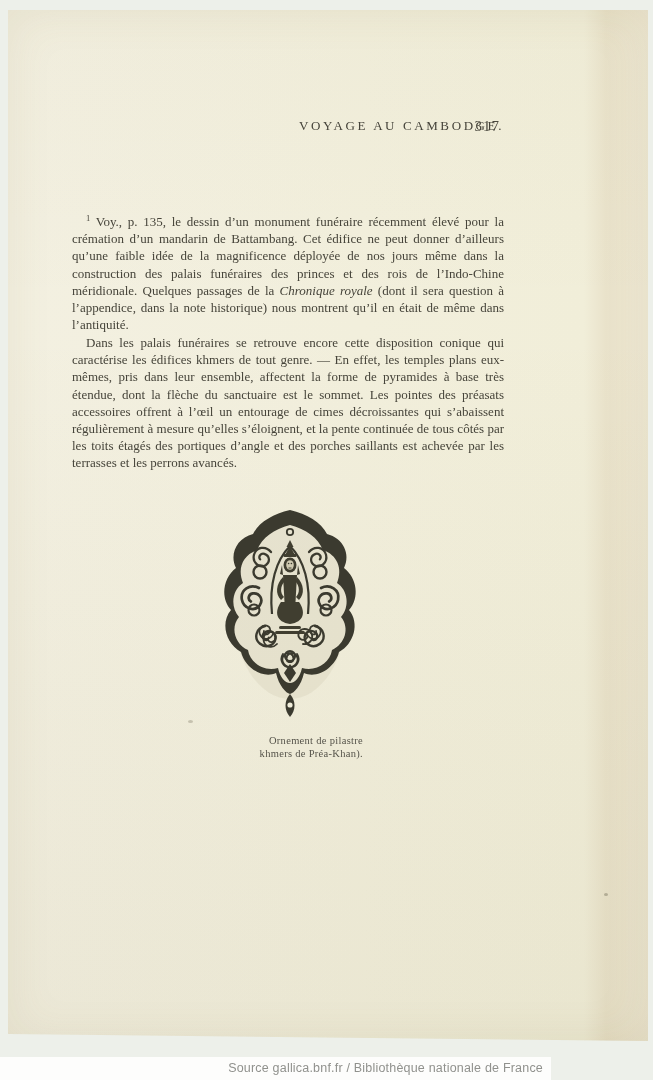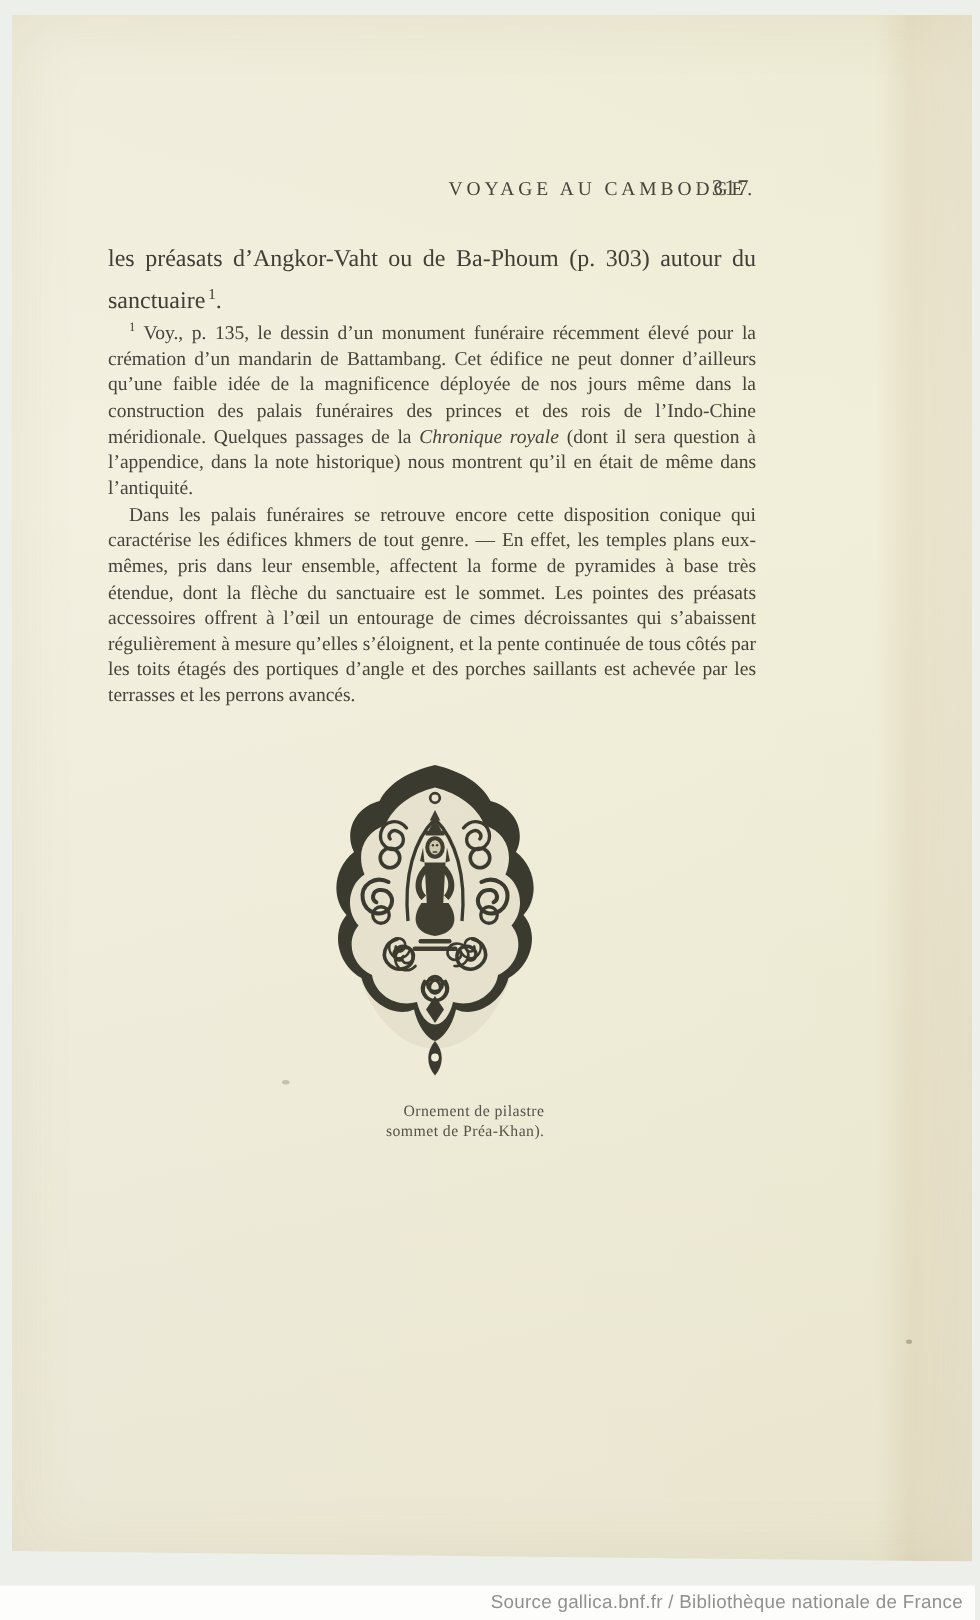--- a/index.html
+++ b/index.html
@@ -97,21 +97,21 @@
     background: #8a8570;
     opacity: 0.55;
   }
   .speck-a { left: 596px; top: 883px; width: 4px; height: 3px; }
   .speck-b { left: 180px; top: 710px; width: 5px; height: 3px; opacity: 0.4; }
 
   
   .source-bar {
     position: absolute;
     left: 0; bottom: 0;
-    width: 650px; height: 23px;
+    width: 551px; height: 23px;
     background: #fdfdfc;
     font-family: "Liberation Sans", "DejaVu Sans", sans-serif;
     font-size: 12.5px;
     color: #90918d;
     text-align: right;
     line-height: 23px;
     padding-right: 8px;
     box-sizing: border-box;
     letter-spacing: 0.2px;
   }
@@ -119,21 +119,20 @@
 </head>
 <body>
 
 <div class="paper">
 
   <div class="running-header">
     <div class="running-title">VOYAGE AU CAMBODGE.</div>
     <div class="running-pageno">317</div>
   </div>
 
-  <p class="opening"><span>les préasats d’Angkor-Vaht ou de Ba-Phoum (p. 303) autour du sanctuaire</span><sup>1</sup><span>.</span></p>
 
   <p class="smallpara footnote-para"><sup>1</sup><span> Voy., p. 135, le dessin d’un monument funéraire récemment élevé pour la crémation d’un mandarin de Battambang. Cet édifice ne peut donner d’ailleurs qu’une faible idée de la magnificence déployée de nos jours même dans la construction des palais funéraires des princes et des rois de l’Indo-Chine méridionale. Quelques passages de la </span><span class="ital">Chronique royale</span><span> (dont il sera question à l’appendice, dans la note historique) nous montrent qu’il en était de même dans l’antiquité.</span></p>
 
   <p class="smallpara second-para">Dans les palais funéraires se retrouve encore cette disposition conique qui caractérise les édifices khmers de tout genre. — En effet, les temples plans eux-mêmes, pris dans leur ensemble, affectent la forme de pyramides à base très étendue, dont la flèche du sanctuaire est le sommet. Les pointes des préasats accessoires offrent à l’œil un entourage de cimes décroissantes qui s’abaissent régulièrement à mesure qu’elles s’éloignent, et la pente continuée de tous côtés par les toits étagés des portiques d’angle et des porches saillants est achevée par les terrasses et les perrons avancés.</p>
 
   <div class="figure-wrap">
     <svg width="146" height="220" viewBox="0 0 146 220" aria-hidden="true">
       <defs>
         <path id="curl" d="M0,0 c10,-5 21,2 19,13 c-2,10 -14,14 -20,6 c-4,-6 0,-14 8,-13 c5,1 6,7 2,9" fill="none" stroke="#3b3a2f" stroke-width="3" stroke-linecap="round"></path>
         <g id="half">
@@ -186,21 +185,21 @@
       <path d="M73 160 l-6 9 l6 9 l6 -9 Z" fill="#3b3a2f"></path>
 
       <circle cx="73" cy="28" r="3.2" fill="none" stroke="#3b3a2f" stroke-width="1.8"></circle>
 
       <path d="M73 190 C 67 197, 67 206, 73 213 C 79 206, 79 197, 73 190 Z" fill="#3b3a2f"></path>
       <circle cx="73" cy="201" r="2.6" fill="#f1eedb"></circle>
     </svg>
 
     <div class="figure-caption">
       <div>Ornement de pilastre</div>
-      <div>sommet de Préa-Khan).</div>
+      <div>khmers de Préa-Khan).</div>
     </div>
   </div>
 
   <div class="speck speck-a"></div>
   <div class="speck speck-b"></div>
 </div>
 
 <div class="source-bar">Source gallica.bnf.fr / Bibliothèque nationale de France</div>
 
 </body></html>

